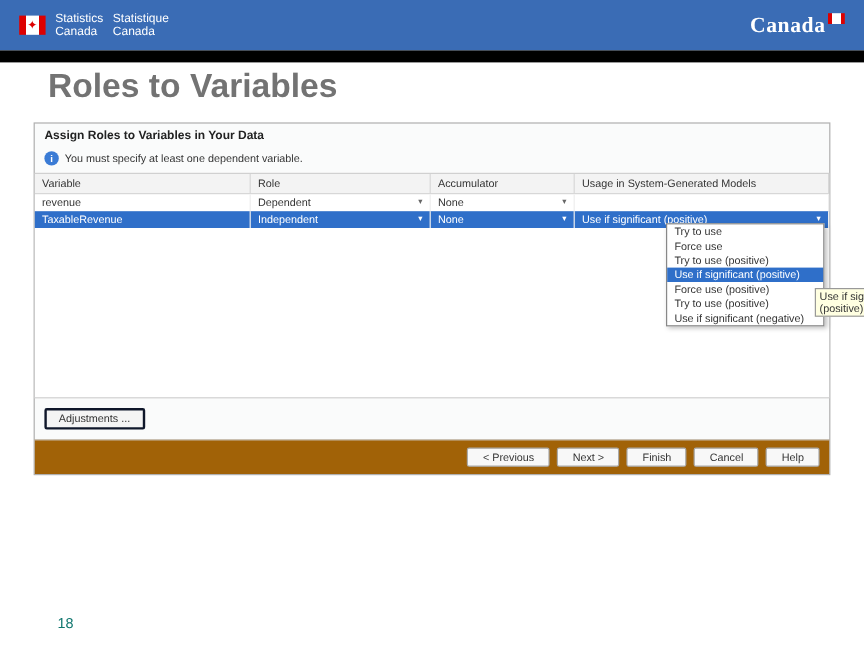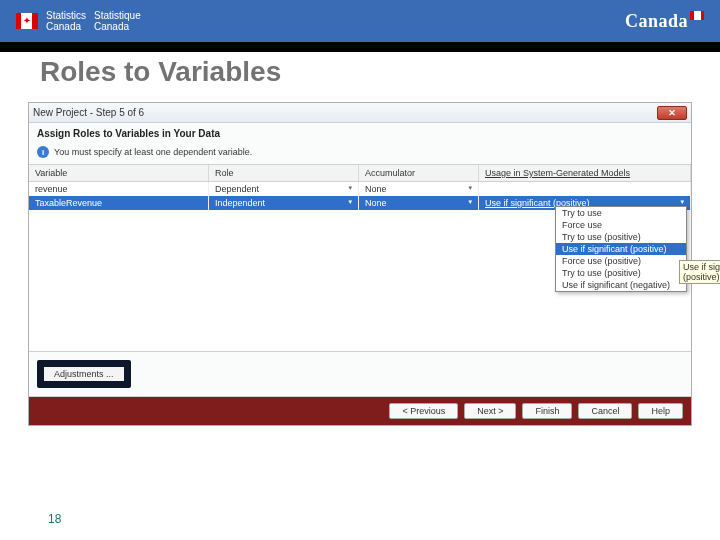--- a/index.html
+++ b/index.html
@@ -24,38 +24,38 @@
 
   .section-head { font-weight: bold; padding: 5px 8px; color: #222; font-size: 10px;}
   .info-row { display:flex; align-items:center; gap:5px; padding: 2px 8px 6px; font-size:9px; color:#333; }
   .info-icon { width:12px; height:12px; border-radius:50%; background:#3a7bd5; color:#fff; font-size:8px; display:flex; align-items:center; justify-content:center; font-weight:bold;}
 
   .grid-head { display:flex; background:#f3f3f3; border-top:1px solid #d0d0d0; border-bottom:1px solid #d0d0d0; }
   .grid-head div { padding:3px 6px; font-size:9px; color:#333; border-right:1px solid #d8d8d8; }
   .col-var { width: 180px; }
   .col-role { width: 150px; }
   .col-acc { width: 120px; }
-  .col-usage { flex:1;text-decoration:underline; }
+  .col-usage { flex:1; }
 
   .grid-body { background:#fff; min-height: 170px; border-bottom:1px solid #d0d0d0; position:relative;}
   .grid-row { display:flex; font-size:9px; }
   .grid-row div { padding:2px 6px; border-right:1px solid #eee; }
   .row-sel { background:#2f6fc9; color:#fff; }
   .tri { font-size:7px; color:#666; float:right;}
   .row-sel .tri { color:#fff; }
 
   .dropdown { position:absolute; right: 4px; top: 24px; width: 132px; background:#fff; border:1px solid #888; font-size:9px; box-shadow: 2px 2px 4px rgba(0,0,0,.25);}
   .dropdown div { padding:1px 6px; }
   .dd-sel { background:#2f6fc9; color:#fff; }
 
   .tooltip-box { position:absolute; right:-92px; top:78px; width:104px; background:#ffffe1; border:1px solid #999; font-size:9px; padding:1px 3px; }
 
-  .adjust-btn { margin:8px; padding:2px 10px; font-size:9px; border:7px solid #0f172a; background:#f4f4f4; border-radius:2px; display:inline-block;}
+  .adjust-btn { margin:8px; padding:2px 10px; font-size:9px; border:2px solid #0f172a; background:#f4f4f4; border-radius:2px; display:inline-block;}
 
-  .button-row { display:flex; justify-content:flex-end; gap:6px; padding:6px 8px; border-top:1px solid #d0d0d0; background:#7f1d1d;align-items:flex-end;}
+  .button-row { display:flex; justify-content:flex-end; gap:6px; padding:6px 8px; border-top:1px solid #d0d0d0; background:#a16207;align-items:flex-end;}
   .btn { padding:2px 12px; font-size:9px; border:1px solid #aaa; background:#f8f8f8; border-radius:2px;}
 
   .page-num { position:absolute; left: 48px; bottom: 14px; font-size: 12px; color:#0f766e;}
 </style>
 </head>
 <body>
 
 <div class="header-bar">
   <div class="header-left">
     <span class="flag-icon"></span>
@@ -66,24 +66,20 @@
   </div>
   <div>
     <span class="canada-word">Canada</span><span class="canada-flag-small"></span>
   </div>
 </div>
 <div class="black-strip"></div>
 
 <div class="slide-title">Roles to Variables</div>
 
 <div class="dialog-wrap">
-  <div class="titlebar">
-    <span class="titlebar-text">New Project - Step 5 of 6</span>
-    <span class="close-btn">✕</span>
-  </div>
 
   <div class="section-head">Assign Roles to Variables in Your Data</div>
   <div class="info-row">
     <span class="info-icon">i</span>
     <span>You must specify at least one dependent variable.</span>
   </div>
 
   <div class="grid-head">
     <div class="col-var">Variable</div>
     <div class="col-role">Role</div>

